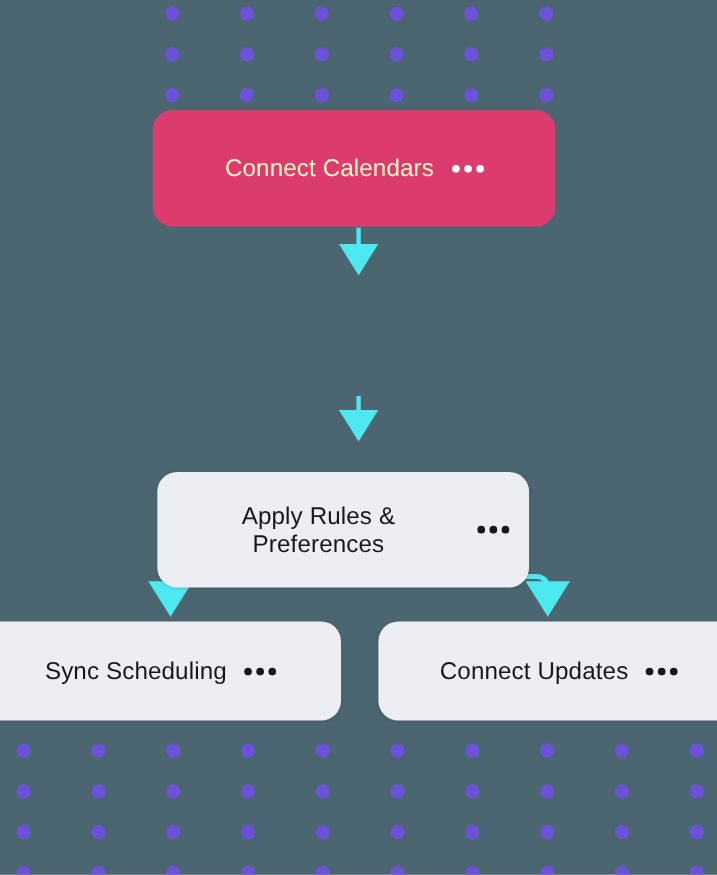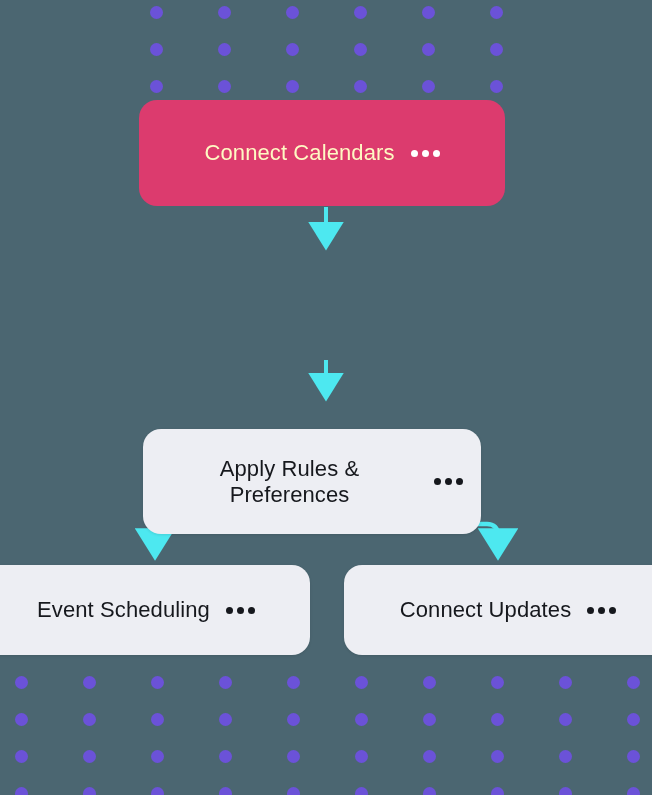--- a/index.html
+++ b/index.html
@@ -166,21 +166,21 @@
   <div id="node-apply-rules" class="node-card plain">
     <span class="node-label">Apply Rules &amp; Preferences</span>
     <span class="menu-dots">
       <i></i>
       <i></i>
       <i></i>
     </span>
   </div>
 
   <div id="node-event-scheduling" class="node-card plain">
-    <span class="node-label">Event Scheduling</span>
+    <span class="node-label">Sync Scheduling</span>
     <span class="menu-dots">
       <i></i>
       <i></i>
       <i></i>
     </span>
   </div>
 
   <div id="node-ongoing-updates" class="node-card plain">
     <span class="node-label">Connect Updates</span>
     <span class="menu-dots">

